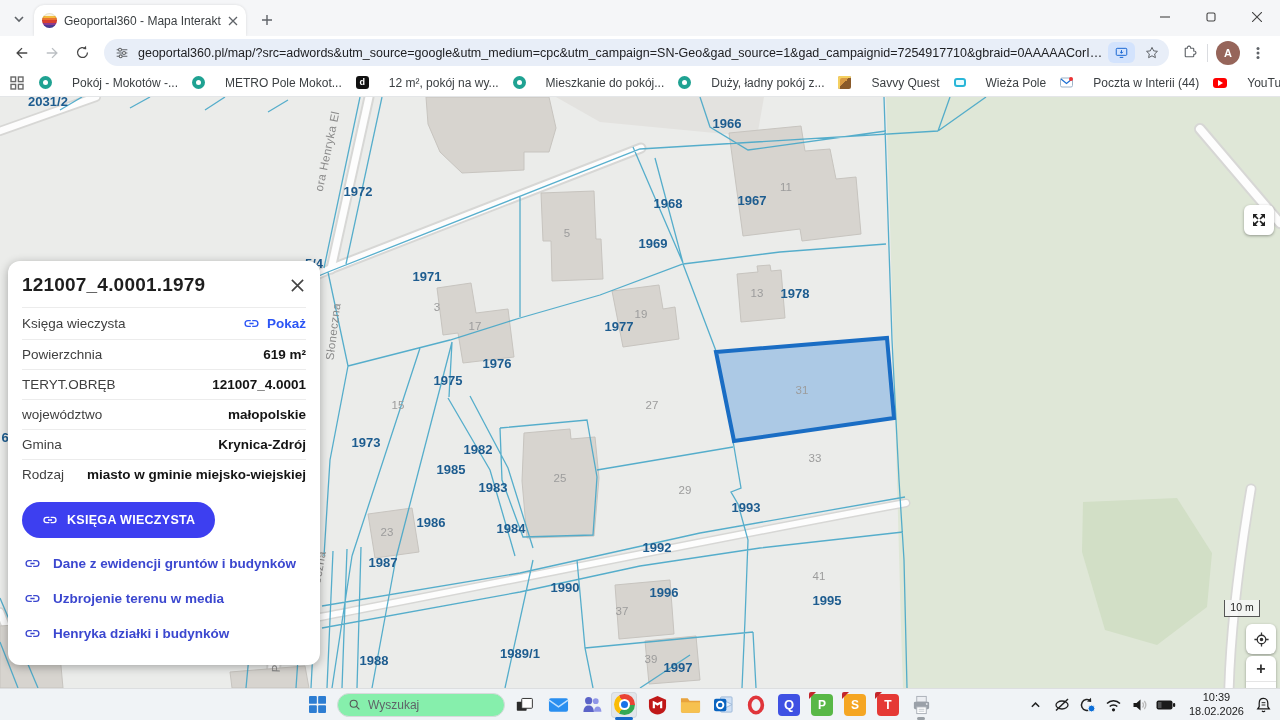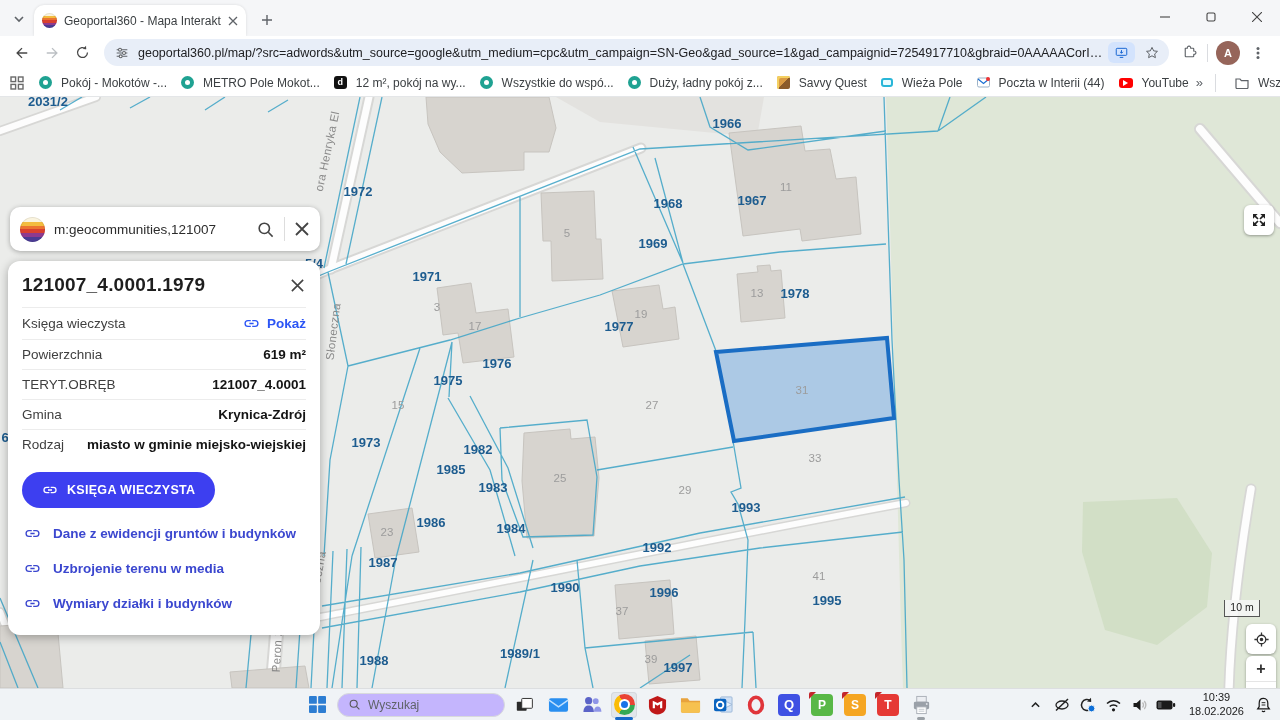--- a/index.html
+++ b/index.html
@@ -20,21 +20,21 @@
   .navbtn{width:28px;height:28px;display:flex;align-items:center;justify-content:center;border-radius:50%;margin-right:2px;}
   .omnibox{flex:1;height:27px;background:#e8eef8;border-radius:14px;margin:0 6px;display:flex;align-items:center;padding:0 6px 0 10px;min-width:0;}
   .omni-url{flex:1;font-size:12.5px;color:#202124;white-space:nowrap;overflow:hidden;text-overflow:ellipsis;margin-left:8px;}
   .install-chip{width:27px;height:21px;background:#d3e3fd;border-radius:6px;display:flex;align-items:center;justify-content:center;margin-right:6px;}
   .tool-ic{width:28px;height:28px;display:flex;align-items:center;justify-content:center;}
   .avatar{width:24px;height:24px;border-radius:50%;background:#96655a;color:#fff;font-size:11px;font-weight:bold;display:flex;align-items:center;justify-content:center;margin:0 4px;}
   .vline{width:1px;height:18px;background:#dadce0;margin:0 4px;}
 
   .bookmarks{position:absolute;top:69px;left:0;right:0;height:28px;background:#fff;border-bottom:1px solid #e4e6e8;
     display:flex;align-items:center;padding:0 10px;box-sizing:border-box;font-size:12px;color:#3c4043;}
-  .bm{display:flex;align-items:center;gap:9px;padding:3px 7px;border-radius:6px;white-space:nowrap;}
+  .bm{display:flex;align-items:center;gap:20px;padding:3px 7px;border-radius:6px;white-space:nowrap;}
   .fav{width:13px;height:13px;display:inline-flex;align-items:center;justify-content:center;flex:none;}
   .fav.olx{background:#1fa292;border-radius:50%;}
   .fav.olx::after{content:"";width:5px;height:5px;background:#fff;border-radius:50%;}
   .fav.dom{background:#111;border-radius:3px;color:#fff;font-size:9px;font-weight:bold;line-height:1;}
   .fav.savvy{background:linear-gradient(135deg,#d99a43 0 50%,#8a5a2a 50% 100%);border-radius:2px;box-shadow:inset 2px 2px 0 #f4d061;}
   .fav.wieza{width:12px;height:9px;border:2px solid #29b6d8;border-radius:3px;box-sizing:border-box;background:#eafcff;}
   .fav.yt{background:#f00;border-radius:3px;width:14px;height:10px;}
   .fav.yt::after{content:"";border-left:5px solid #fff;border-top:3px solid transparent;border-bottom:3px solid transparent;}
   .bm-right{margin-left:auto;display:flex;align-items:center;gap:8px;}
 
@@ -82,21 +82,21 @@
   .tilt .up{color:#333;}
 
   
   .taskbar{position:absolute;left:0;top:688px;width:1280px;height:32px;background:#f0f3f6;border-top:1px solid #dcdee0;
     box-sizing:border-box;display:flex;align-items:center;z-index:40;}
   .tb-left{display:flex;align-items:center;gap:7px;margin-left:304px;}
   .tb-app{width:26px;height:26px;display:flex;align-items:center;justify-content:center;position:relative;border-radius:4px;}
   .tb-app.active{background:#e2e6eb;box-shadow:inset 0 0 0 1px #d4d8dd;}
   .tb-app.active::after{content:"";position:absolute;bottom:-2px;left:4px;width:18px;height:3px;border-radius:2px;background:#1668c9;}
   .tb-app.running::after{content:"";position:absolute;bottom:-2px;left:9px;width:8px;height:3px;border-radius:2px;background:#9aa0a6;}
-  .tb-search{height:24px;width:168px;background:#c4b5fd;border:1px solid #d8dadc;border-radius:12px;display:flex;align-items:center;
+  .tb-search{height:24px;width:168px;background:#86efac;border:1px solid #d8dadc;border-radius:12px;display:flex;align-items:center;
     padding:0 10px;gap:7px;box-sizing:border-box;color:#5f6368;font-size:12px;}
   .q-app{width:22px;height:22px;border-radius:4px;background:#3f51e3;color:#fff;font-size:13px;font-weight:bold;display:flex;align-items:center;justify-content:center;}
   .pdf-tile{width:22px;height:22px;border-radius:4px;color:#fff;font-size:12px;font-weight:bold;display:flex;align-items:center;justify-content:center;position:relative;}
   .pdf-tile::before{content:"";position:absolute;left:-2px;top:-2px;border-style:solid;border-width:7px 7px 0 0;border-color:#c3262b transparent transparent transparent;border-radius:2px 0 0 0;}
   .pdf-p{background:#58b847;} .pdf-s{background:#f5a623;} .pdf-t{background:#e53935;}
   .tb-right{margin-left:auto;display:flex;align-items:center;gap:4px;padding-right:6px;}
   .tray-ic{width:22px;height:24px;display:flex;align-items:center;justify-content:center;}
   .clock{text-align:center;font-size:11px;line-height:1.25;color:#1a1a1a;margin:0 4px 0 8px;white-space:nowrap;}
   .chrome-ball{width:21px;height:21px;border-radius:50%;position:relative;
     background:conic-gradient(from -30deg,#ea4335 0 120deg,#34a853 120deg 240deg,#fbbc05 240deg 360deg);}
@@ -225,21 +225,21 @@
     <div class="bm">
         <span class="fav olx"></span>
         <span>METRO Pole Mokot...</span>
       </div>
     <div class="bm">
         <span class="fav dom">d</span>
         <span>12 m², pokój na wy...</span>
       </div>
     <div class="bm">
         <span class="fav olx"></span>
-        <span>Wszystkie do wspó...</span>
+        <span>Mieszkanie do pokój...</span>
       </div>
     <div class="bm">
         <span class="fav olx"></span>
         <span>Duży, ładny pokój z...</span>
       </div>
     <div class="bm">
         <span class="fav savvy"></span>
         <span>Savvy Quest</span>
       </div>
     <div class="bm">
@@ -378,32 +378,20 @@
         <text x="802" y="394" class="building-label">31</text>
         <text x="815" y="462" class="building-label">33</text>
         <text x="819" y="580" class="building-label">41</text>
         <text x="337" y="332" transform="rotate(-83 337 332)" class="street-label">Słoneczna</text>
         <text x="321" y="580" transform="rotate(-80 321 580)" class="street-label">Słoneczna</text>
         <text x="331" y="152" transform="rotate(-78 331 152)" class="street-label">ora Henryka El</text>
         <text x="215" y="612" transform="rotate(-87 215 612)" class="street-label">Doktora</text>
         <text x="281" y="651" transform="rotate(-87 281 651)" class="street-label">Peron 2</text>
       </svg>
 
-    <div class="search-box">
-      <span class="gp-logo"></span>
-      <span class="query">m:geocommunities,121007</span>
-      <svg width="19" height="19" viewBox="0 0 24 24">
-          <circle cx="10.5" cy="10.5" r="6.5" stroke="#444" stroke-width="2" fill="none"></circle>
-          <path d="M15.5,15.5 L21,21" stroke="#444" stroke-width="2"></path>
-        </svg>
-      <span class="sb-div"></span>
-      <svg width="16" height="16" viewBox="0 0 16 16">
-          <path d="M2,2 L14,14 M14,2 L2,14" stroke="#444" stroke-width="1.8"></path>
-        </svg>
-    </div>
 
     <div class="info-panel">
       <div class="ip-title">121007_4.0001.1979</div>
       <div class="ip-close">
         <svg width="15" height="15" viewBox="0 0 16 16">
             <path d="M2,2 L14,14 M14,2 L2,14" stroke="#444" stroke-width="1.7"></path>
           </svg>
       </div>
       <div class="rows">
         <div class="row">
@@ -417,20 +405,24 @@
         </div>
         <div class="row">
             <span class="rl">Powierzchnia</span>
             <span class="rv">619 m²</span>
           </div>
         <div class="row">
             <span class="rl">TERYT.OBRĘB</span>
             <span class="rv">121007_4.0001</span>
           </div>
         <div class="row">
+            <span class="rl">województwo</span>
+            <span class="rv">małopolskie</span>
+          </div>
+        <div class="row">
             <span class="rl">Gmina</span>
             <span class="rv">Krynica-Zdrój</span>
           </div>
         <div class="row">
             <span class="rl">Rodzaj</span>
             <span class="rv">miasto w gminie miejsko-wiejskiej</span>
           </div>
       </div>
       <button class="kw-btn">
         <svg width="16" height="16" viewBox="0 0 24 24">
@@ -448,21 +440,21 @@
         <div class="plink">
           <svg width="17" height="17" viewBox="0 0 24 24">
               <path d="M3.9,12a3.1,3.1 0 0 1 3.1,-3.1h4V7H7a5,5 0 0 0 0,10h4v-1.9H7A3.1,3.1 0 0 1 3.9,12Zm5.1,1h6v-2H9v2Zm8,-6h-4v1.9h4a3.1,3.1 0 1 1 0,6.2h-4V17h4a5,5 0 0 0 0,-10Z" fill="#3b47cf"></path>
             </svg>
           <span>Uzbrojenie terenu w media</span>
         </div>
         <div class="plink">
           <svg width="17" height="17" viewBox="0 0 24 24">
               <path d="M3.9,12a3.1,3.1 0 0 1 3.1,-3.1h4V7H7a5,5 0 0 0 0,10h4v-1.9H7A3.1,3.1 0 0 1 3.9,12Zm5.1,1h6v-2H9v2Zm8,-6h-4v1.9h4a3.1,3.1 0 1 1 0,6.2h-4V17h4a5,5 0 0 0 0,-10Z" fill="#3b47cf"></path>
             </svg>
-          <span>Wymiary działki i budynków</span>
+          <span>Henryka działki i budynków</span>
         </div>
       </div>
     </div>
 
     <div class="mapbtn fs-btn">
       <svg width="16" height="16" viewBox="0 0 24 24">
           <g fill="#222">
             <path d="M3,3 h7 l-2.6,2.6 4,4 -1.8,1.8 -4,-4 L3,10 Z"></path>
             <path d="M21,21 h-7 l2.6,-2.6 -4,-4 1.8,-1.8 4,4 L21,14 Z"></path>
             <path d="M21,3 v7 l-2.6,-2.6 -4,4 -1.8,-1.8 4,-4 L14,3 Z"></path>

